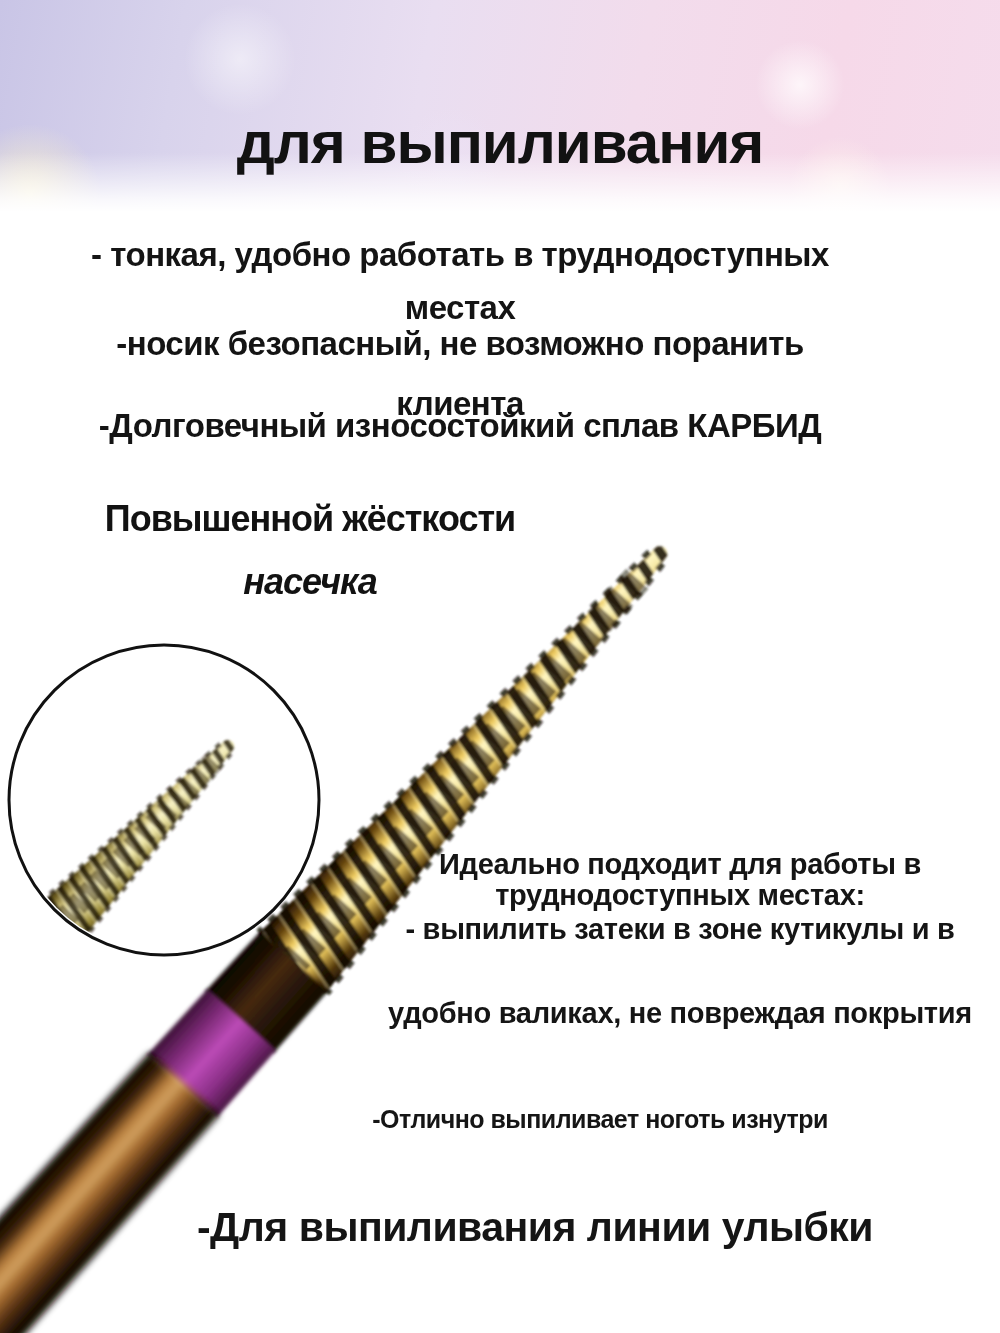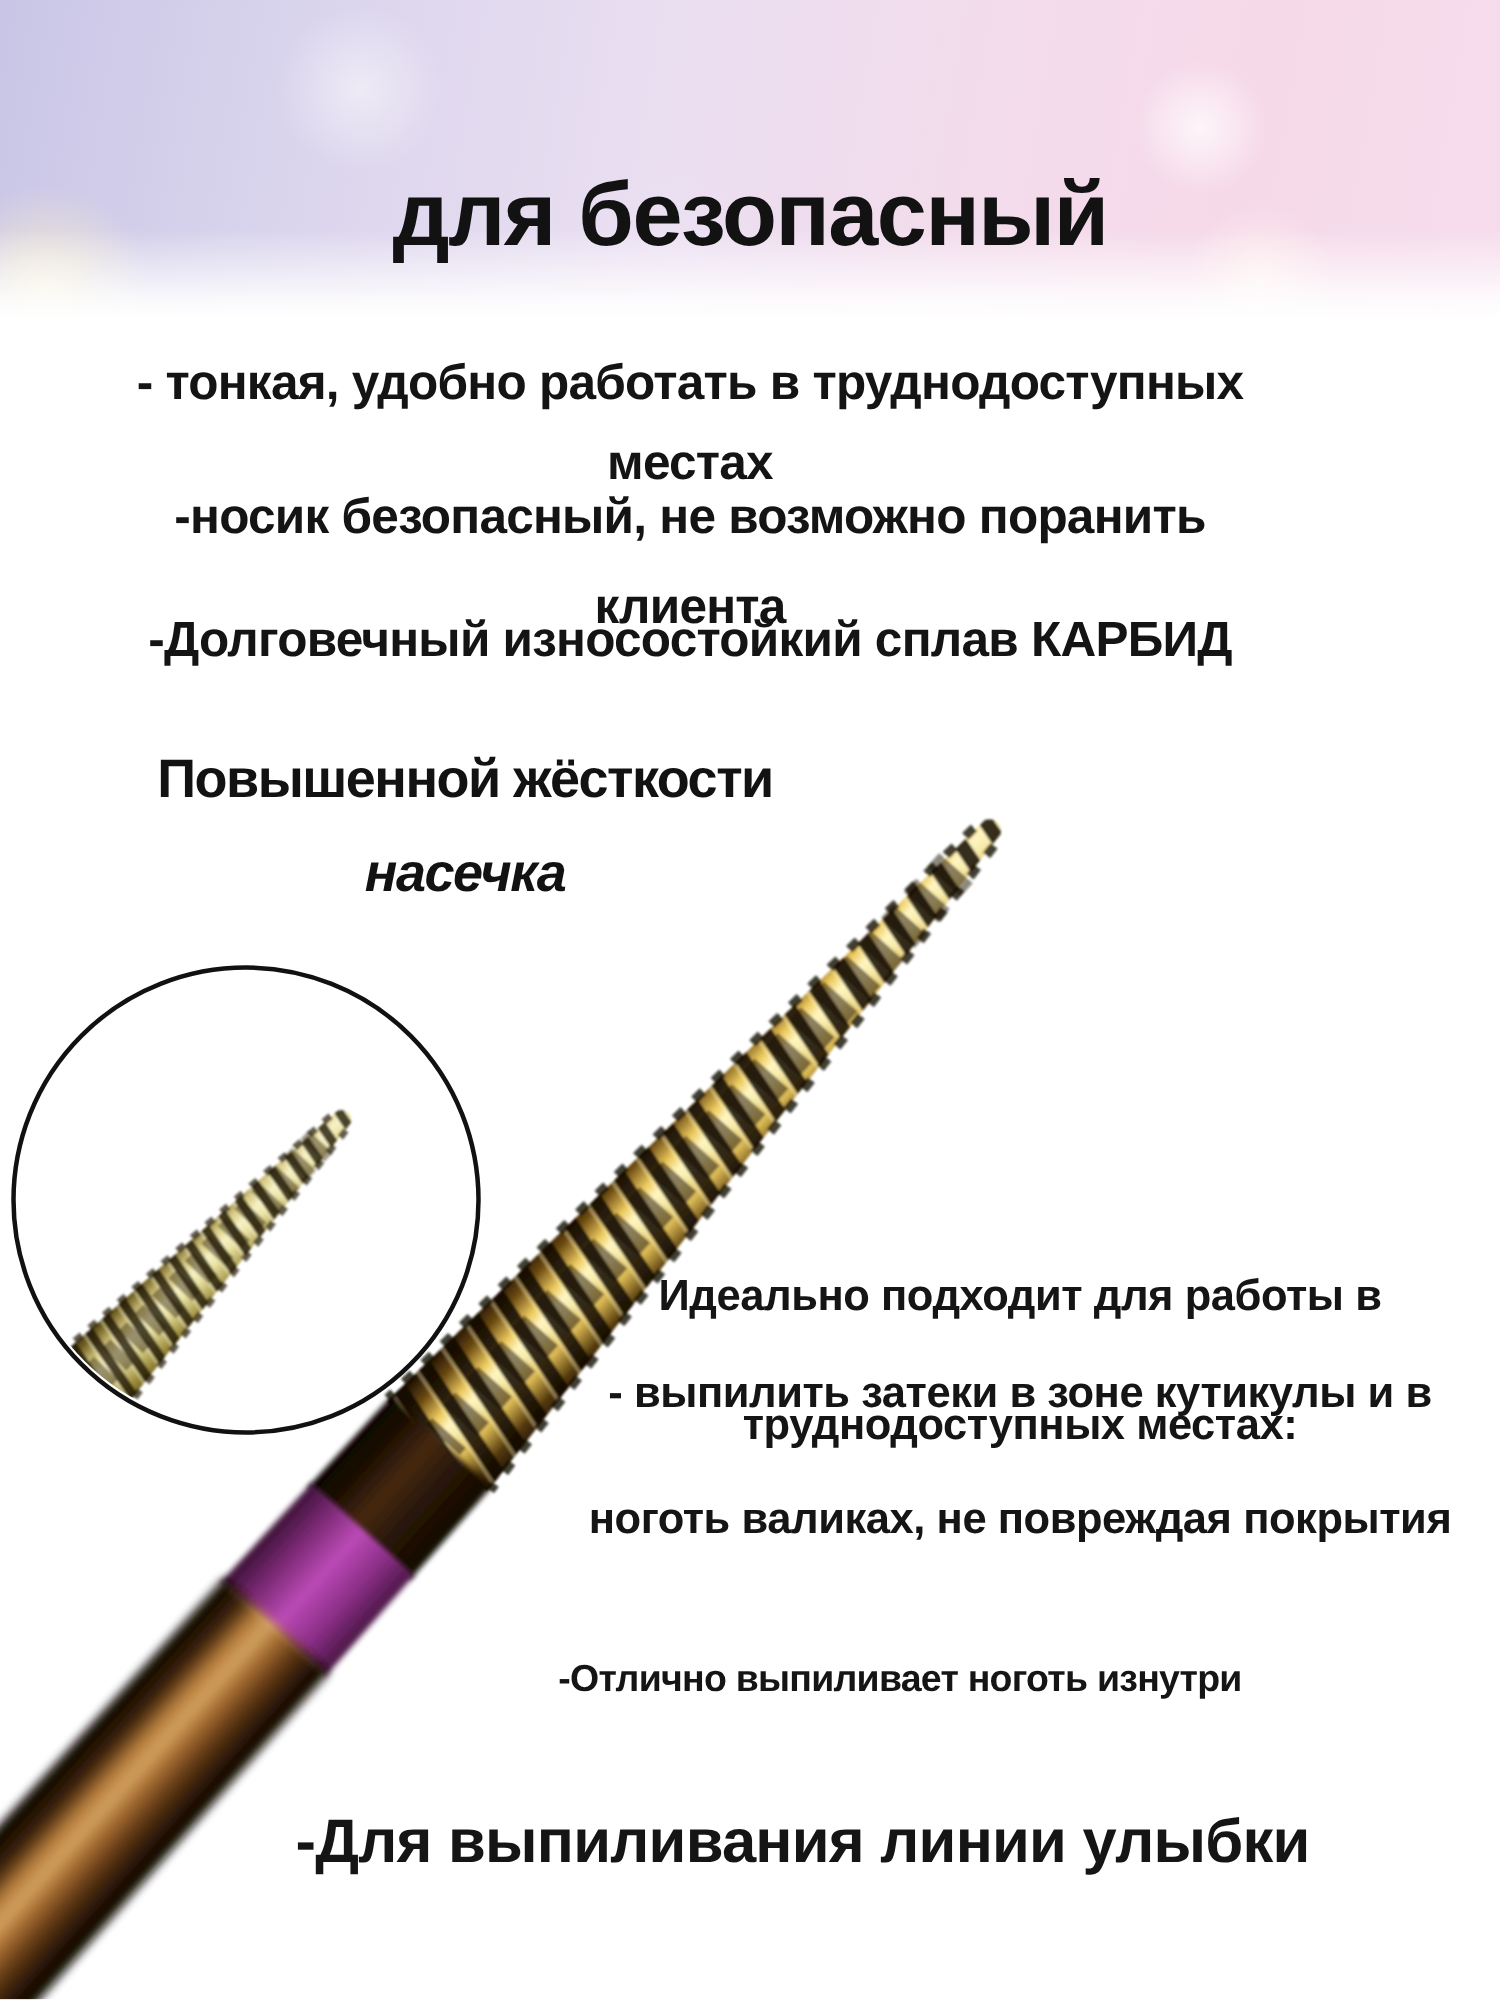--- a/index.html
+++ b/index.html
@@ -22,21 +22,21 @@
   .title{font-size:60px;font-weight:800;letter-spacing:-1px;color:#121212;}
   .title-l1{top:18px;}
   .title-l2{top:113px;}
   .feat{font-size:33px;font-weight:700;letter-spacing:-.5px;left:0;right:80px;color:#141414;}
   .f1l1{top:238px;} .f1l2{top:291px;}
   .f2l1{top:327px;} .f2l2{top:387px;}
   .f3{top:409px;}
   .hard{font-size:36px;font-weight:800;letter-spacing:-1px;left:10px;right:390px;color:#121212;}
   .hardl1{top:501px;} .hardl2{top:564px;font-style:italic;}
   .ideal{font-size:29px;font-weight:700;letter-spacing:-.3px;left:400px;right:40px;}
-  .ideall1{top:850px;} .ideall2{top:936px;}
+  .ideall1{top:850px;} .ideall2{top:881px;}
   .cut{font-size:29px;font-weight:700;letter-spacing:-.3px;left:380px;right:20px;}
   .cutl1{top:915px;} .cutl2{top:999px;}
   .ben1{font-size:25px;font-weight:700;letter-spacing:-.5px;left:230px;right:30px;top:1107px;}
   .ben2{font-size:41px;font-weight:700;letter-spacing:-.5px;left:160px;right:90px;top:1207px;}
   svg.art{position:absolute;top:0;left:0;z-index:0;}
   .t{z-index:2;}
 </style>
 </head>
 <body>
 
@@ -140,33 +140,33 @@
           <path d="M 2 -6 Q -6 0 2 6 L 310 33 L 310 -33 Z" fill="url(#insetGrad)"></path>
           <path d="M 2 -6 Q -6 0 2 6 L 310 33 L 310 -33 Z" fill="url(#ribsInset)"></path>
           <path d="M 25 0 H 308" stroke="rgba(40,28,6,0.45)" stroke-width="22" stroke-dasharray="8 8" fill="none"></path>
           <path d="M 8 -7 L 308 -34" stroke="rgba(30,20,4,0.7)" stroke-width="4.5" stroke-dasharray="6 7" fill="none"></path>
           <path d="M 8 7 L 308 34" stroke="rgba(30,20,4,0.7)" stroke-width="4.5" stroke-dasharray="6 7" fill="none"></path>
         </g>
       </g>
     </g>
   </svg>
 
-  <div class="t title title-l2">для безопасный</div>
+  <div class="t title title-l2">для выпиливания</div>
 
   <div class="t feat f1l1">- тонкая, удобно работать в труднодоступных</div>
   <div class="t feat f1l2">местах</div>
   <div class="t feat f2l1">-носик безопасный, не возможно поранить</div>
   <div class="t feat f2l2">клиента</div>
   <div class="t feat f3">-Долговечный износостойкий сплав КАРБИД</div>
 
   <div class="t hard hardl1">Повышенной жёсткости</div>
   <div class="t hard hardl2">насечка</div>
 
   <div class="t ideal ideall1">Идеально подходит для работы в</div>
   <div class="t ideal ideall2">труднодоступных местах:</div>
 
   <div class="t cut cutl1">- выпилить затеки в зоне кутикулы и в</div>
-  <div class="t cut cutl2">ноготь валиках, не повреждая покрытия</div>
+  <div class="t cut cutl2">удобно валиках, не повреждая покрытия</div>
 
   <div class="t ben1">-Отлично выпиливает ноготь изнутри</div>
   <div class="t ben2">-Для выпиливания линии улыбки</div>
 
 </div>
 
 </body></html>

